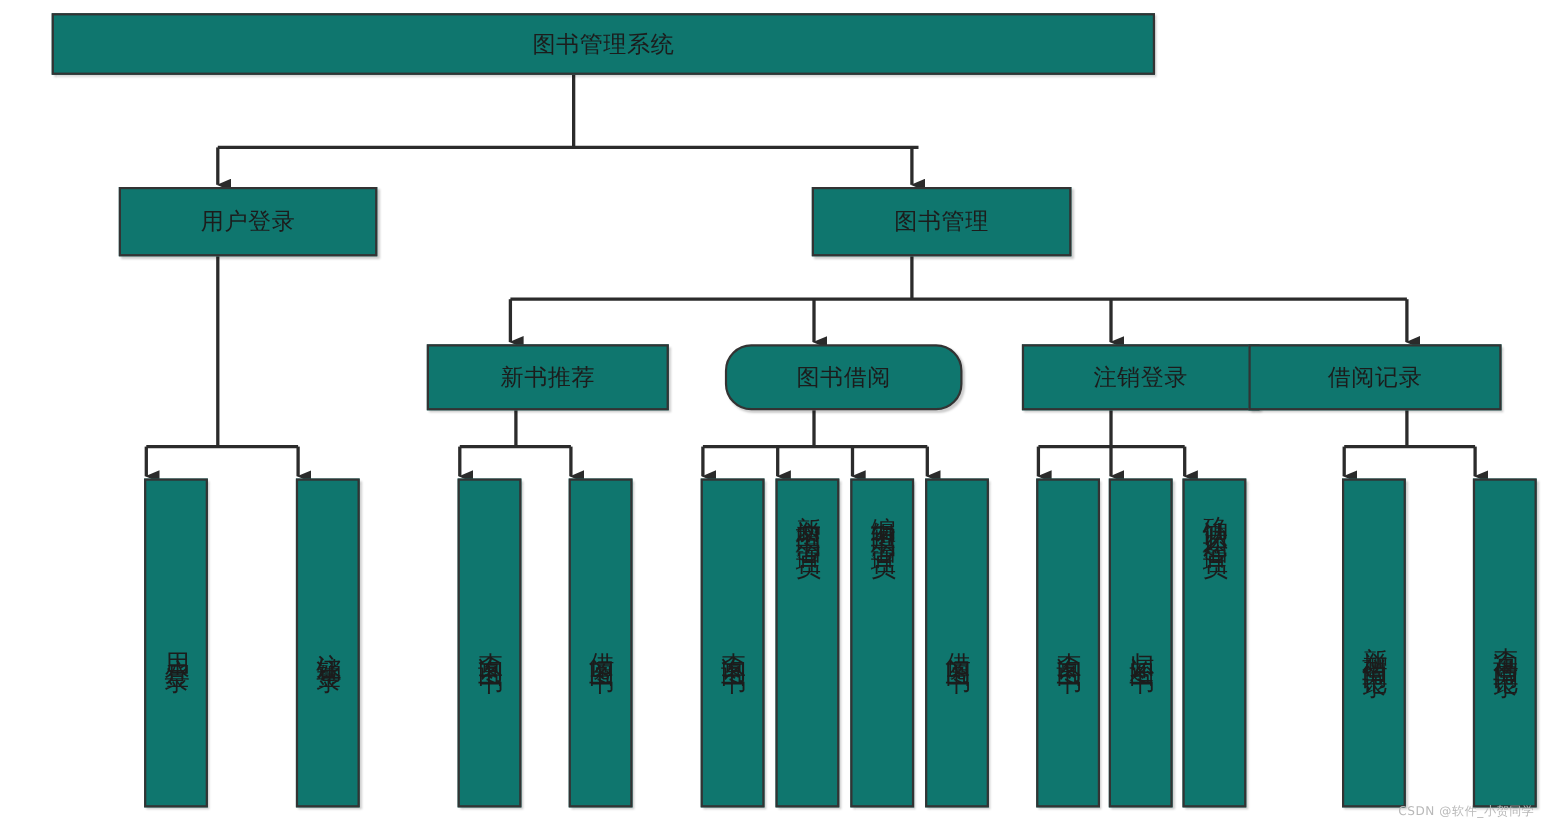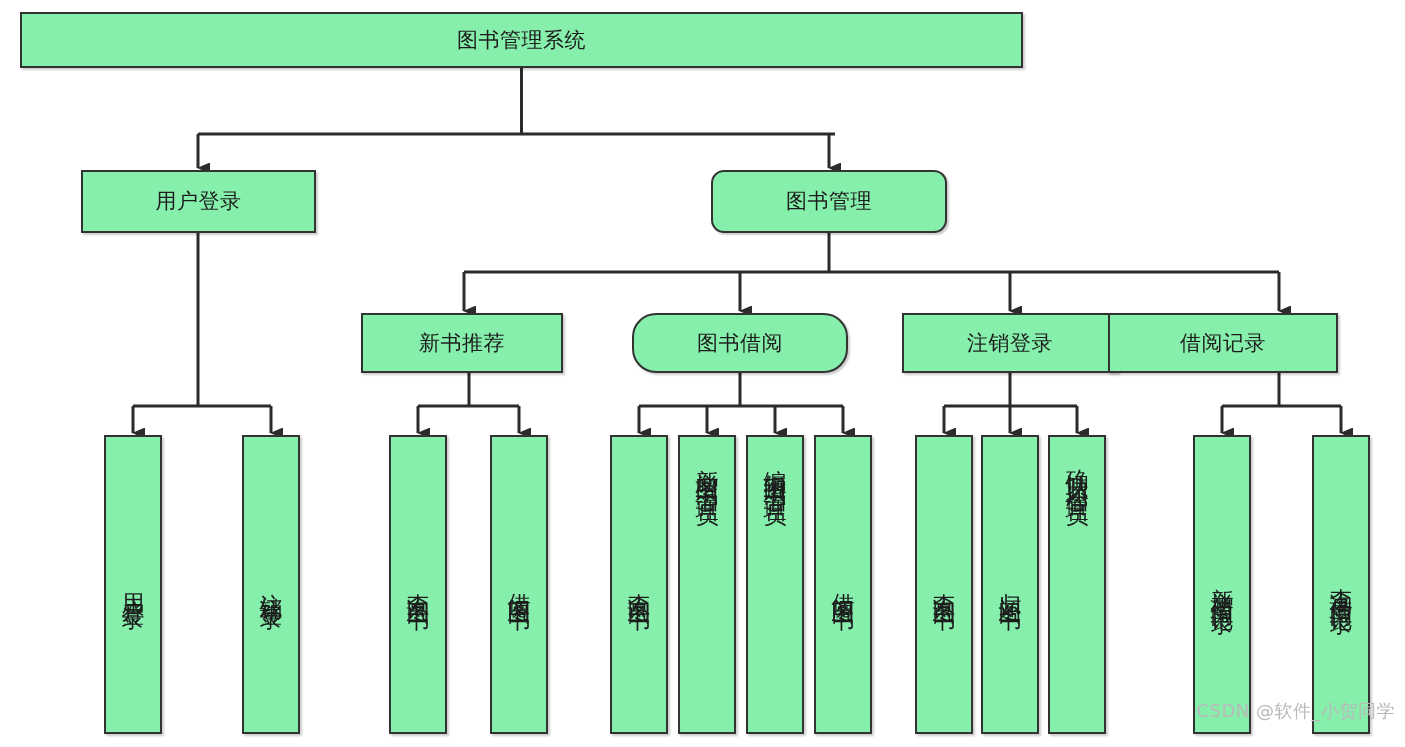--- a/index.html
+++ b/index.html
@@ -22,27 +22,28 @@
     position: absolute;
     left: 0;
     top: 0;
     width: 1405px;
     height: 747px;
     pointer-events: none;
   }
   .node {
     position: absolute;
     box-sizing: border-box;
-    background: #86efac;
+    background: #0f766e;
     border: 2px solid #333333;
     box-shadow: 2px 2px 2px rgba(0,0,0,0.20);
     display: flex;
     align-items: center;
     justify-content: center;
     color: #1a1a1a;
+    margin-left: 27px;
   }
   .node .label {
     font-size: 21px;
     line-height: 1.18;
     letter-spacing: 0.5px;
     white-space: nowrap;
     color: #1c1c1c;
   }
   .node.vert {
     align-items: flex-start;
@@ -58,22 +59,22 @@
     white-space: nowrap;
     text-align: left;
   }
   .node.vert.mid {
     align-items: center;
     padding-top: 0;
   }
   #watermark {
     position: absolute;
     right: 10px;
-    bottom: 24px;
-    font-size: 18px;
+    bottom: 2px;
+    font-size: 11px;
     color: #b9b9b9;
     white-space: nowrap;
     letter-spacing: 0.5px;
   }
 </style>
 </head>
 <body>
 
 <div id="canvas">
 
@@ -127,25 +128,25 @@
     </g>
   </svg>
 
   <div class="node" style="left:20px; top:12px; width:1003px; height:56px;">
     <span class="label">图书管理系统</span>
   </div>
 
   <div class="node" style="left:81px; top:170px; width:235px; height:63px;">
     <span class="label">用户登录</span>
   </div>
-  <div class="node" style="left:711px; top:170px; width:236px; height:63px;border-radius:13px;">
+  <div class="node" style="left:711px; top:170px; width:236px; height:63px;">
     <span class="label">图书管理</span>
   </div>
 
-  <div class="node" style="left:361px; top:313px; width:202px; height:60px;">
+  <div class="node" style="left:361px; top:313px; width:220px; height:60px;">
     <span class="label">新书推荐</span>
   </div>
   <div class="node" style="left:632px; top:313px; width:216px; height:60px;border-radius:24px;">
     <span class="label">图书借阅</span>
   </div>
   <div class="node" style="left:902px; top:313px; width:216px; height:60px;">
     <span class="label">注销登录</span>
   </div>
   <div class="node" style="left:1108px; top:313px; width:230px; height:60px;">
     <span class="label">借阅记录</span>

